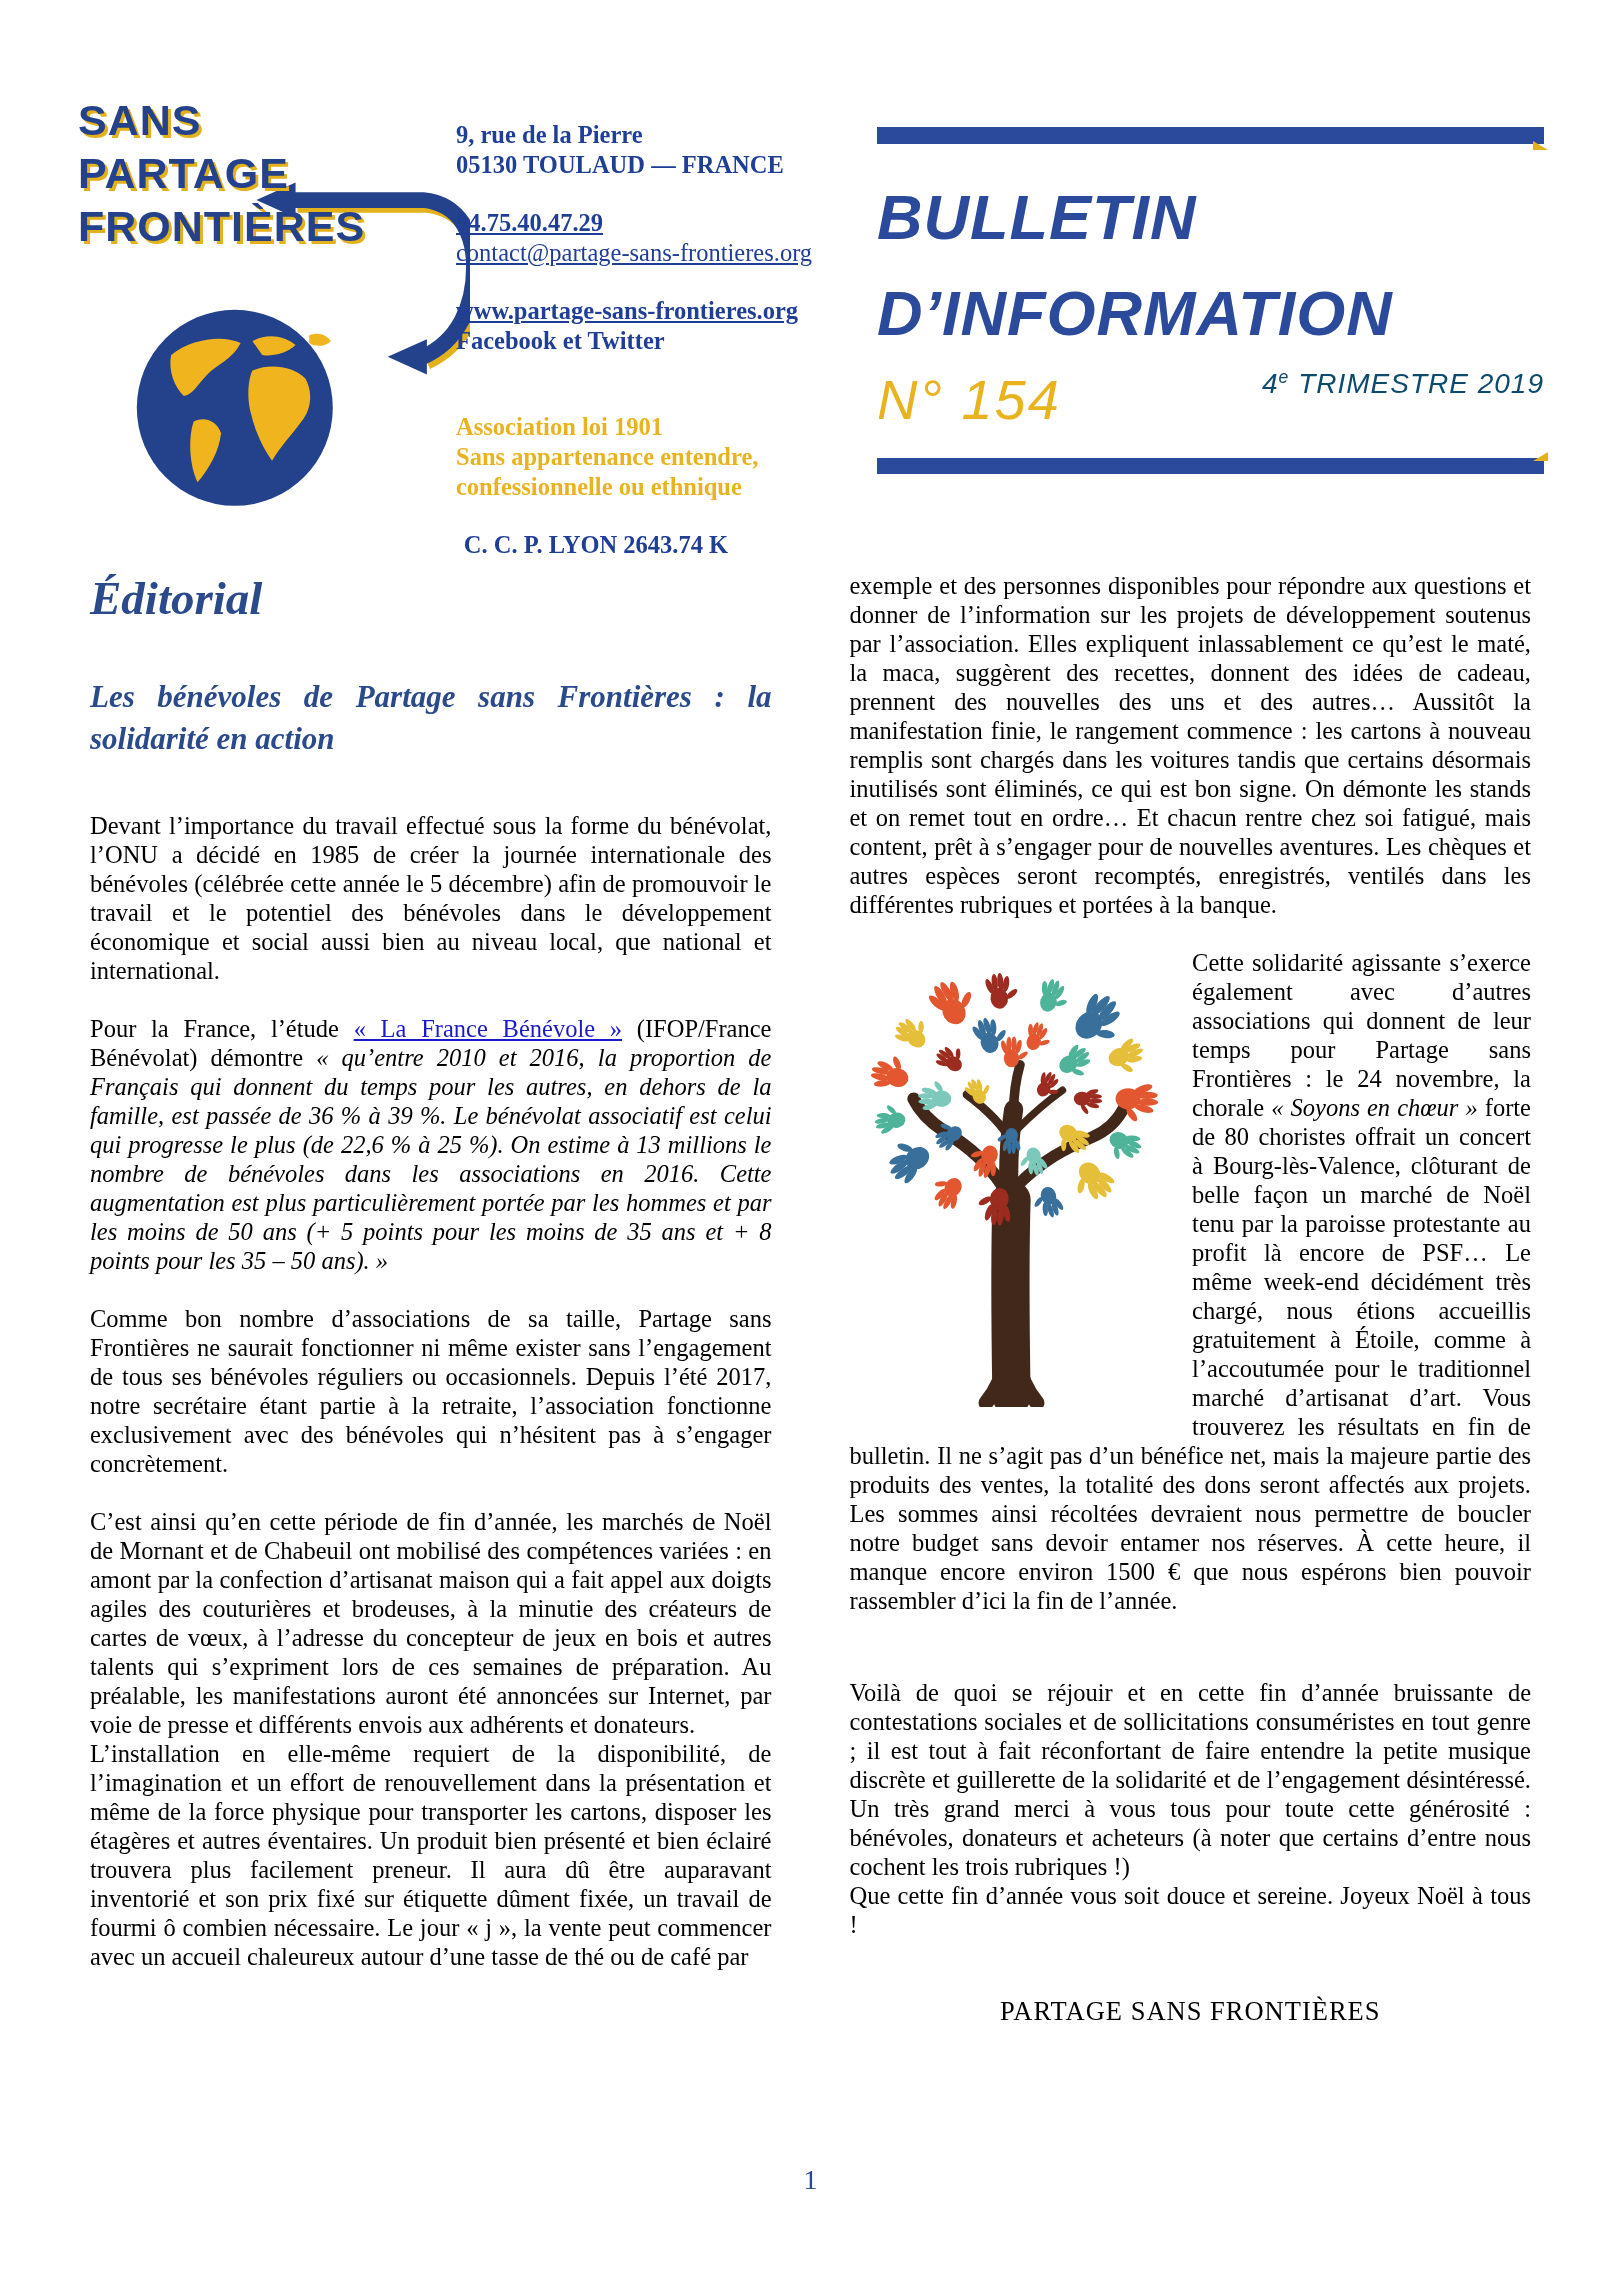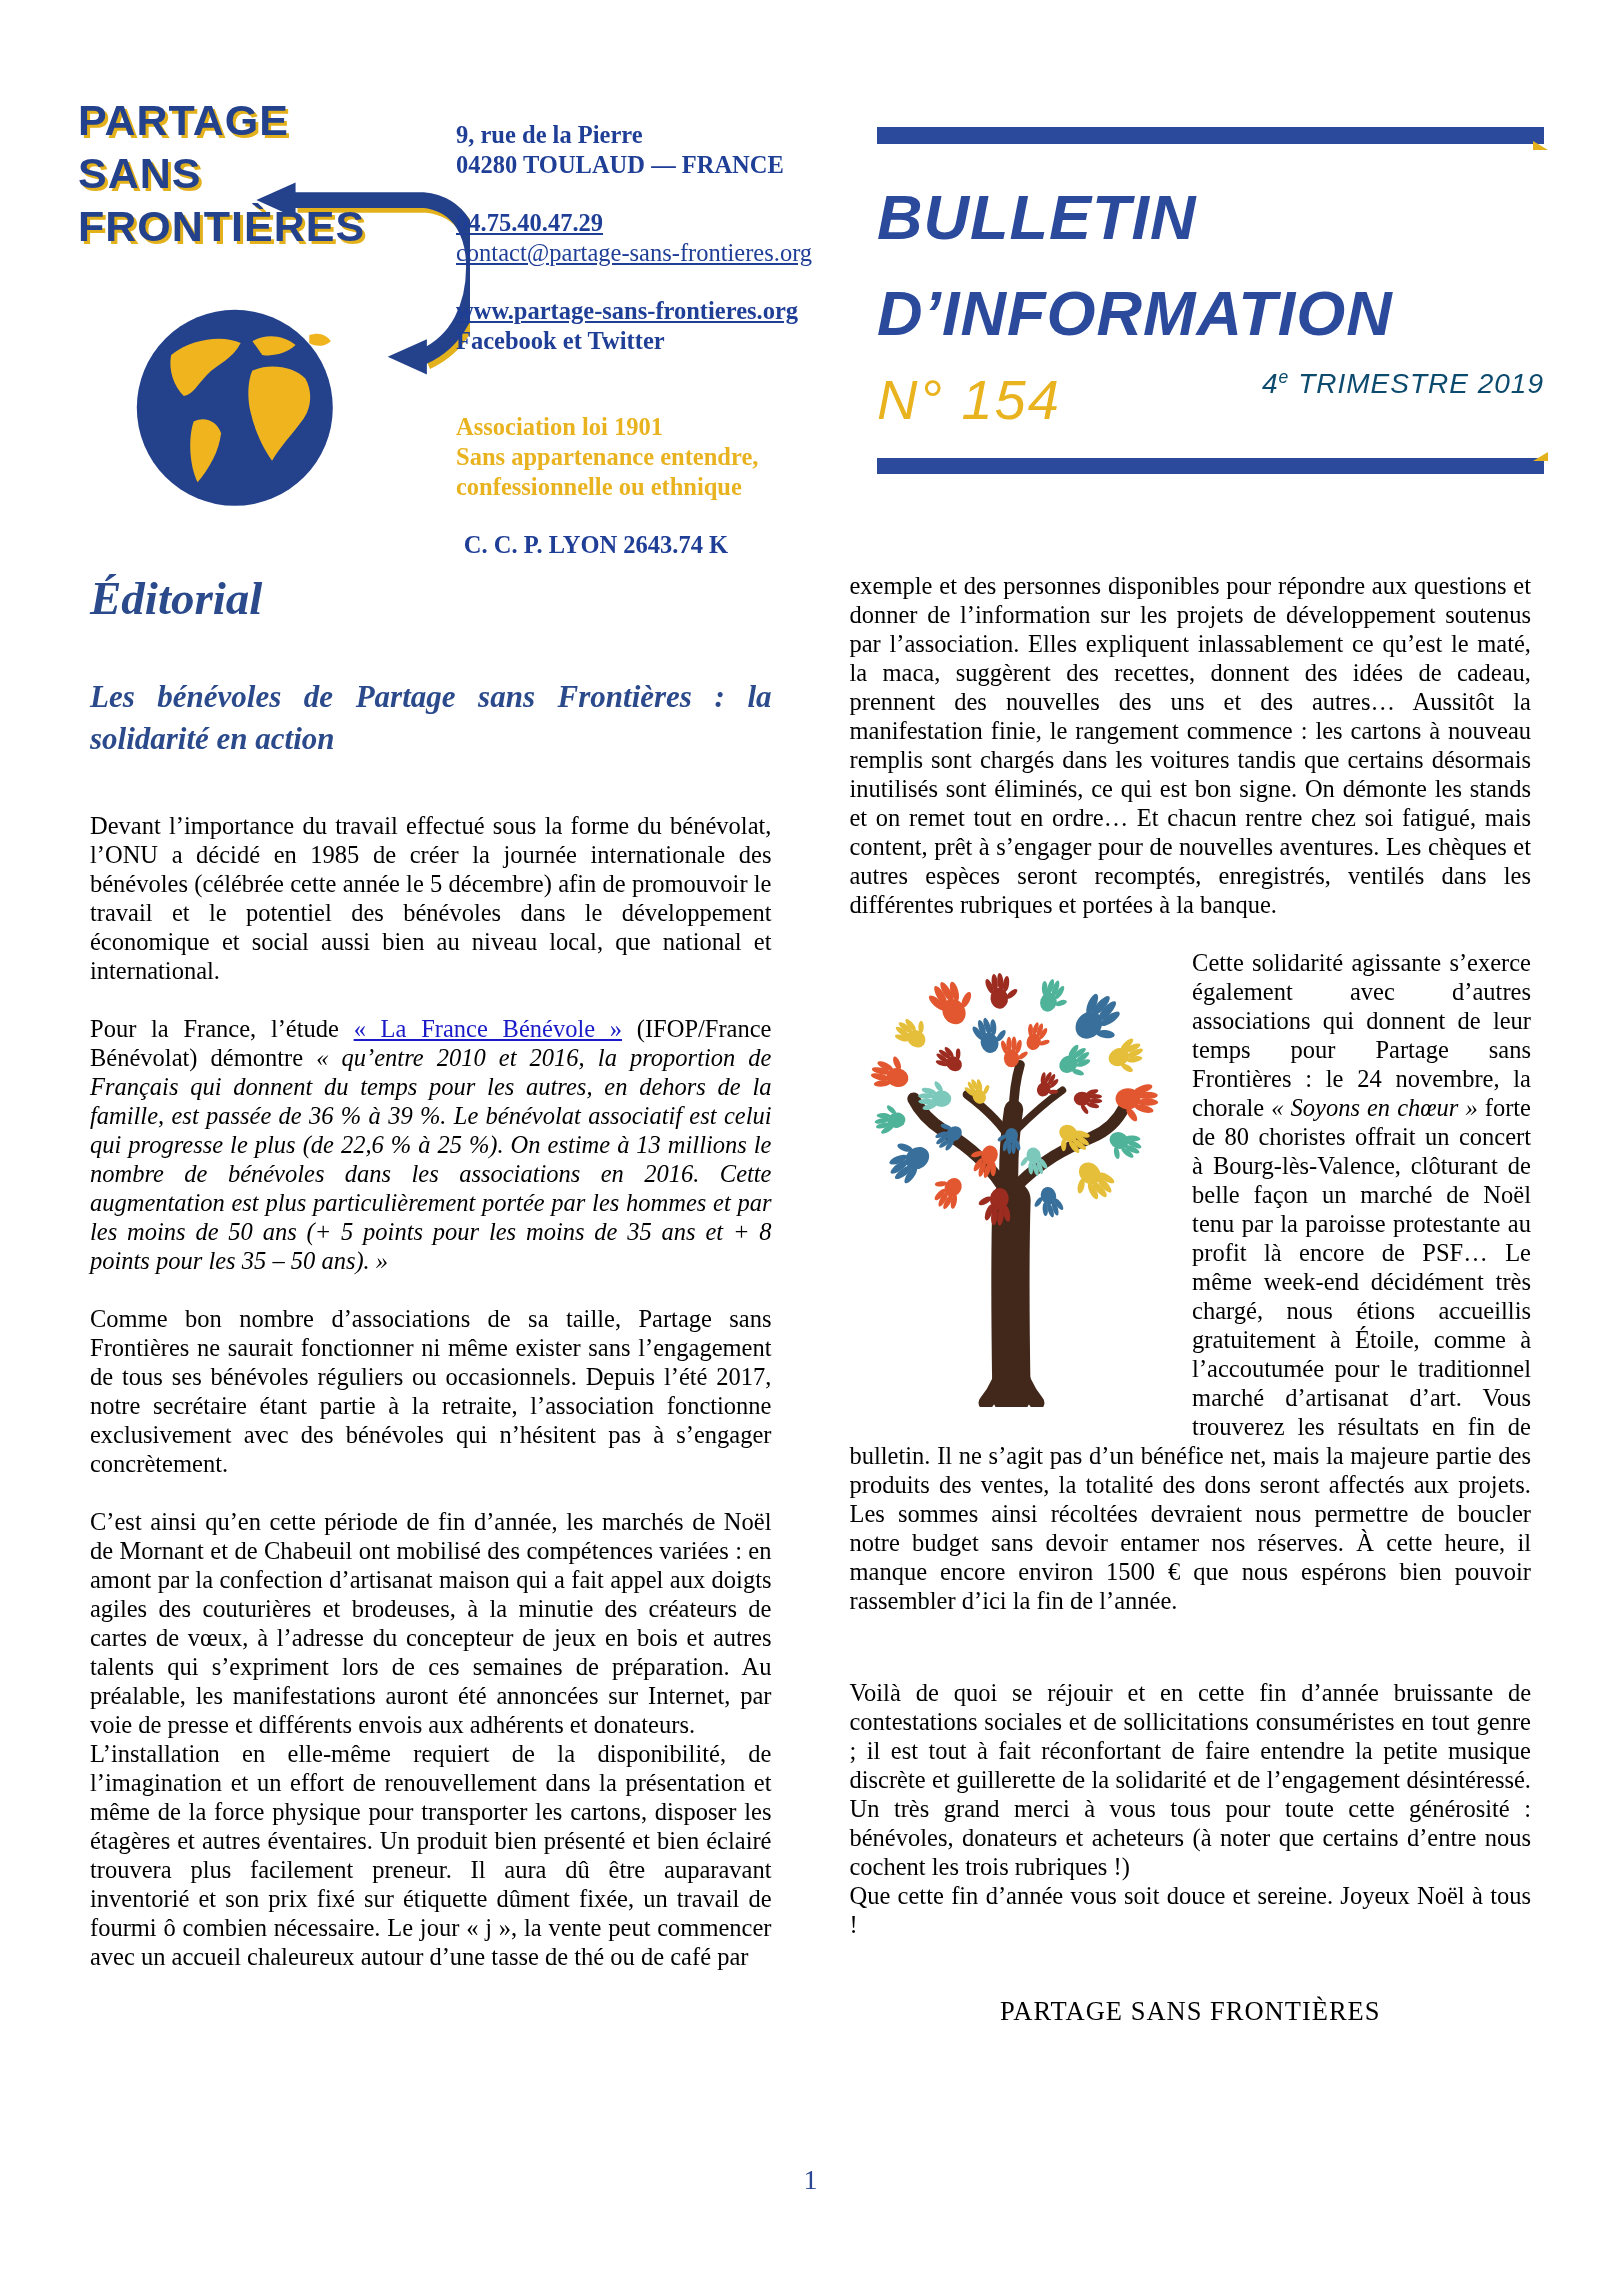--- a/index.html
+++ b/index.html
@@ -92,29 +92,29 @@
         <g>
           <circle cx="160" cy="320" r="100" fill="#24418C"></circle>
           <path d="M95,266 C118,248 150,246 166,254 C158,270 142,276 132,286 C122,296 118,306 108,308 C98,298 92,282 95,266 Z" fill="#F0B41E"></path>
           <path d="M118,334 C130,328 142,334 146,346 C144,364 134,382 122,396 C114,380 112,352 118,334 Z" fill="#F0B41E"></path>
           <path d="M178,252 C192,244 210,246 222,256 C214,264 200,268 188,266 Z" fill="#F0B41E"></path>
           <path d="M178,282 C196,274 220,278 232,290 C240,304 238,322 228,334 C218,348 206,360 198,374 C188,360 180,342 176,324 C172,308 174,290 178,282 Z" fill="#F0B41E"></path>
           <path d="M236,246 C246,242 254,246 258,252 C252,258 242,258 236,254 Z" fill="#F0B41E"></path>
         </g>
       </svg>
       <div class="logo-text">
+        <div class="logo-line">SANS</div>
         <div class="logo-line">PARTAGE</div>
-        <div class="logo-line">SANS</div>
         <div class="logo-line">FRONTIÈRES</div>
       </div>
     </div>
 
     <div class="contact">
       <div>9, rue de la Pierre</div>
-      <div>04280 TOULAUD — FRANCE</div>
+      <div>05130 TOULAUD — FRANCE</div>
       <div class="gap"></div>
       <div><a href="#" class="u">04.75.40.47.29</a></div>
       <div><a href="#" class="u email">contact@partage-sans-frontieres.org</a></div>
       <div class="gap"></div>
       <div><a href="#" class="u">www.partage-sans-frontieres.org</a></div>
       <div>Facebook et Twitter</div>
       <div class="gap"></div>
         <div class="gap"></div>
       <div class="gold">Association loi 1901</div>
       <div class="gold">Sans appartenance entendre,</div>

